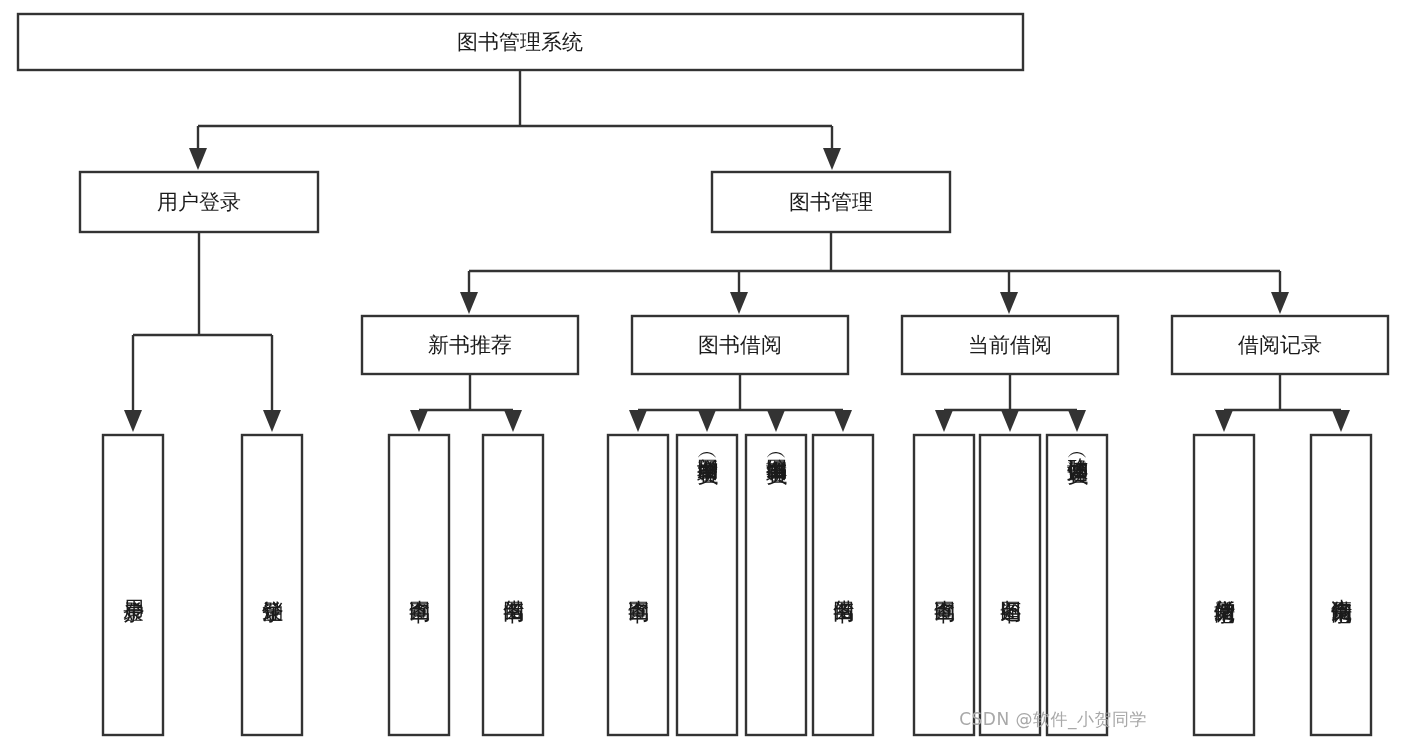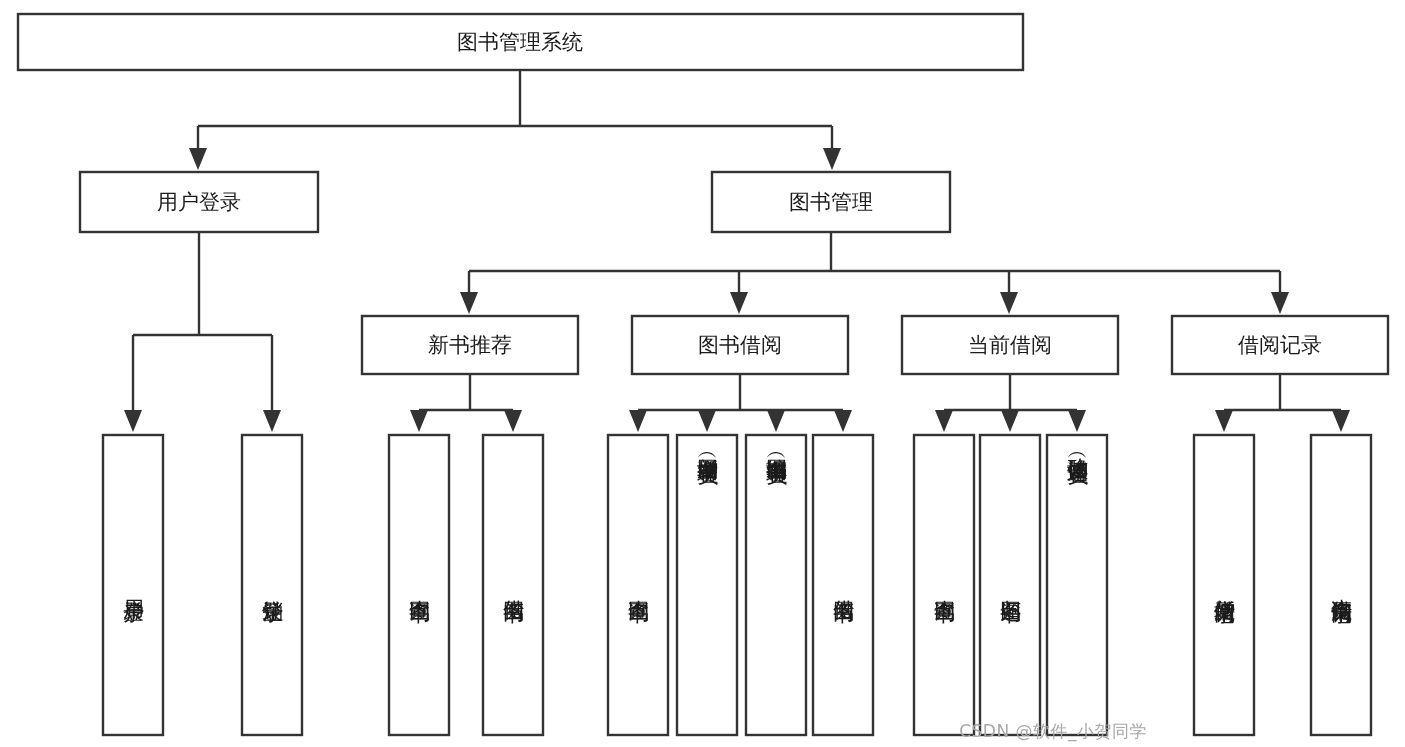--- a/index.html
+++ b/index.html
@@ -63,21 +63,21 @@
     white-space: nowrap;
     display: flex;
     align-items: center;
     justify-content: center;
     transform: translateX(-50%);
     pointer-events: none;
   }
   .watermark {
     position: absolute;
     right: 8px;
-    bottom: 4px;
+    bottom: 16px;
     font-family: "DejaVu Sans", "Liberation Sans", sans-serif;
     font-size: 17px;
     color: #a8a8a8;
     white-space: nowrap;
     letter-spacing: 0.5px;
   }
 </style>
 </head>
 <body>
 

